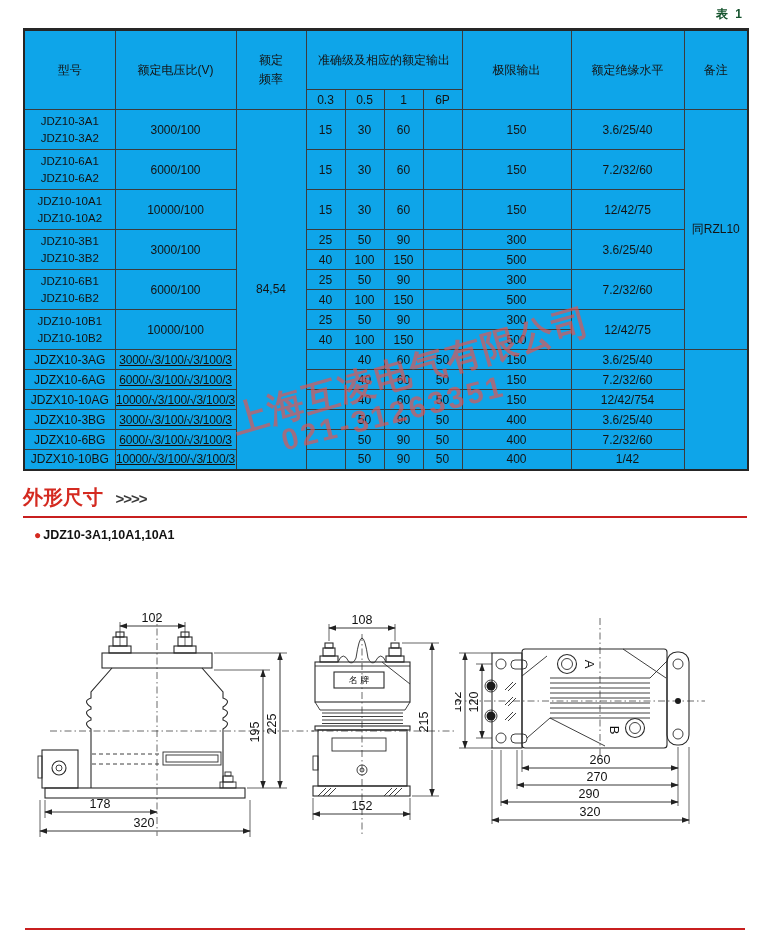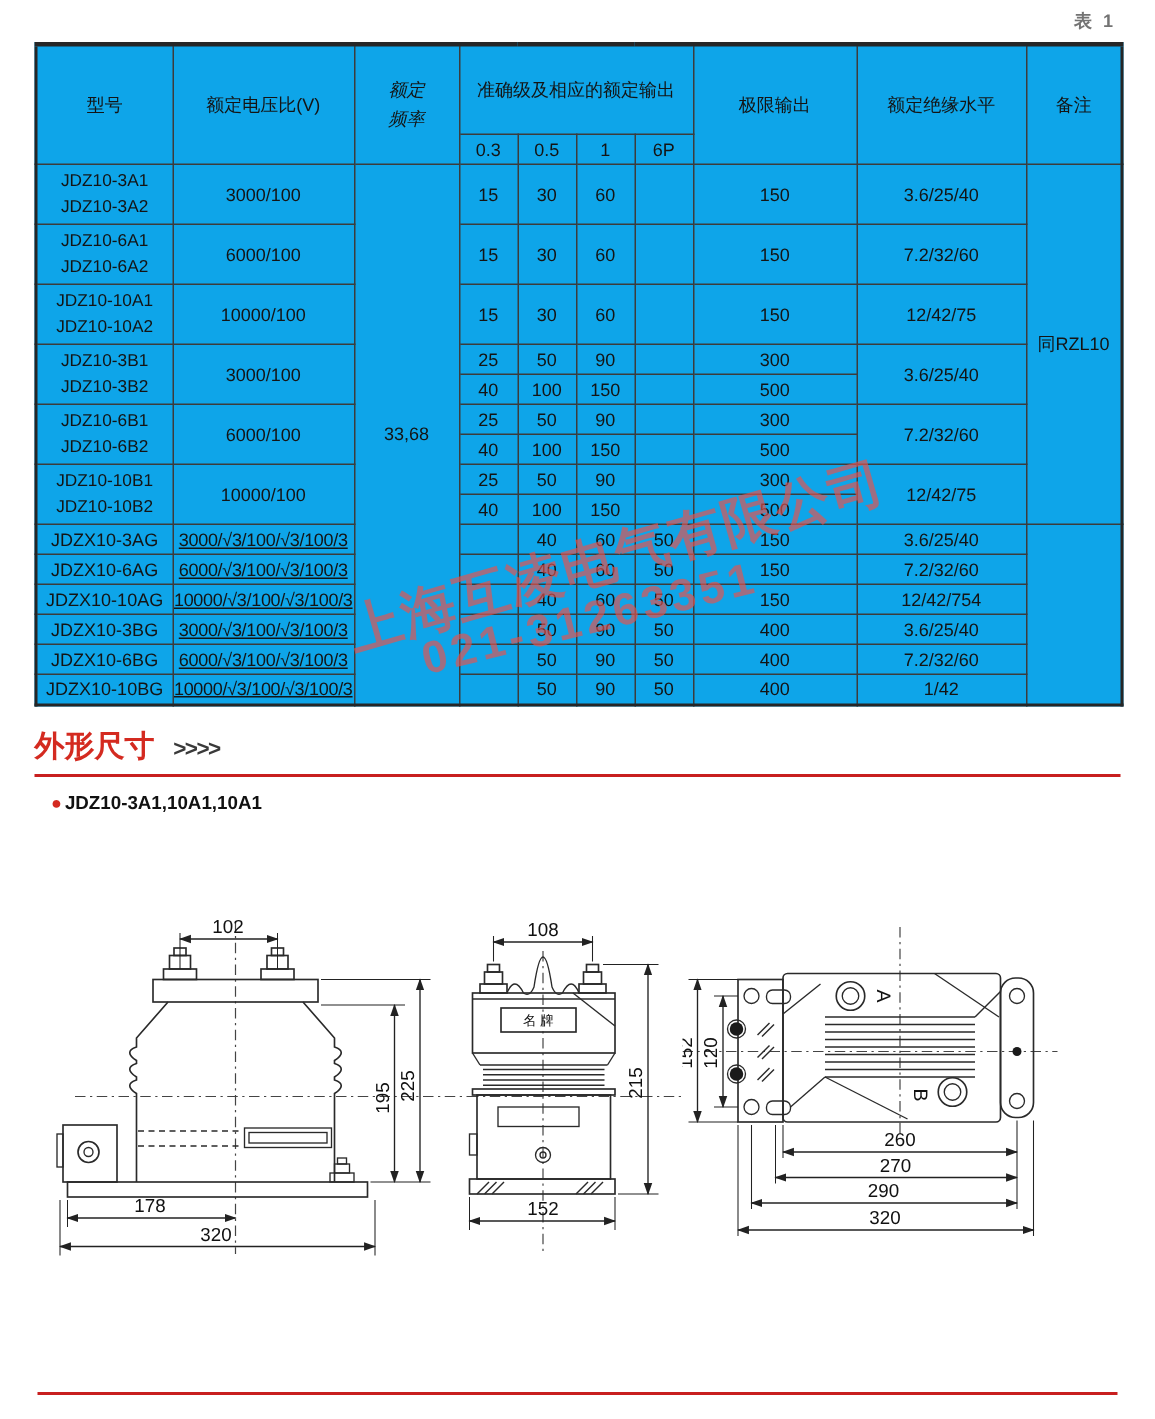--- a/index.html
+++ b/index.html
@@ -1,26 +1,26 @@
 <!DOCTYPE html>
 <html><head>
 <meta charset="utf-8">
 <style>
   html,body{margin:0;padding:0;}
   body{font-family:"Liberation Sans","DejaVu Sans",sans-serif;background:#fff;}
   .page{position:relative;width:770px;height:946px;background:#fff;overflow:hidden;}
 
-  .table-tag{position:absolute;top:6px;right:26px;color:#737373;font-size:12px;font-weight:bold;letter-spacing:2px;}
+  .table-tag{position:absolute;top:6px;right:26px;color:#14532d;font-size:12px;font-weight:bold;letter-spacing:2px;}
 
   table.spec{position:absolute;left:23px;top:28px;width:724px;border-collapse:collapse;table-layout:fixed;
              background:#0ea5e9;border:2px solid #262626;border-top:3px solid #262626;}
   table.spec th,table.spec td{border:1px solid #3c3c3c;text-align:center;vertical-align:middle;
              padding:0;color:#141414;font-size:12px;font-weight:400;overflow:hidden;}
   tr.h60{height:60px;} tr.h20{height:20px;} tr.h40{height:40px;}
-  th.freq{white-space:pre-line;line-height:1.6;font-style:italic;}
+  th.freq{white-space:pre-line;line-height:1.6;}
   td.model div{font-size:11.5px;line-height:17px;}
   td.ms{font-size:11px;}
   td.rs{font-size:10px;letter-spacing:-0.2px;text-decoration:underline;}
   td.ins{font-size:11.5px;}
 
   .watermark{position:absolute;color:rgba(233,82,76,0.66);font-weight:bold;pointer-events:none;z-index:5;}
   .wm-company{left:233px;top:398px;font-size:36px;letter-spacing:1px;transform:rotate(-16deg);transform-origin:left center;}
   .wm-phone{left:282px;top:424px;font-size:30px;letter-spacing:3px;transform:rotate(-14deg);transform-origin:left center;}
 
   .sec-head{position:absolute;left:23px;top:484px;}
@@ -82,21 +82,21 @@
       </tr>
     </thead>
     <tbody>
 
       <tr class="h40">
         <td class="model">
           <div>JDZ10-3A1</div>
           <div>JDZ10-3A2</div>
         </td>
         <td>3000/100</td>
-        <td rowspan="15">33,68</td>
+        <td rowspan="15">84,54</td>
         <td>15</td>
         <td>30</td>
         <td>60</td>
         <td></td>
         <td>150</td>
         <td class="ins">3.6/25/40</td>
         <td rowspan="9">同RZL10</td>
       </tr>
 
       <tr class="h40">

